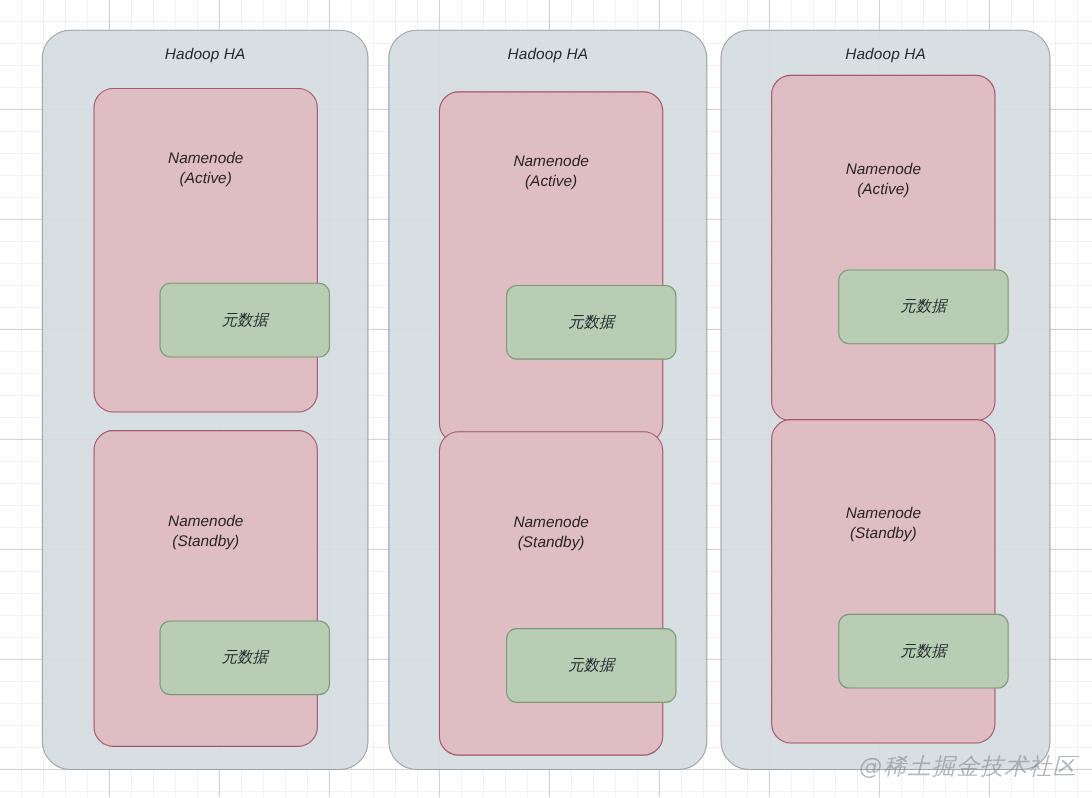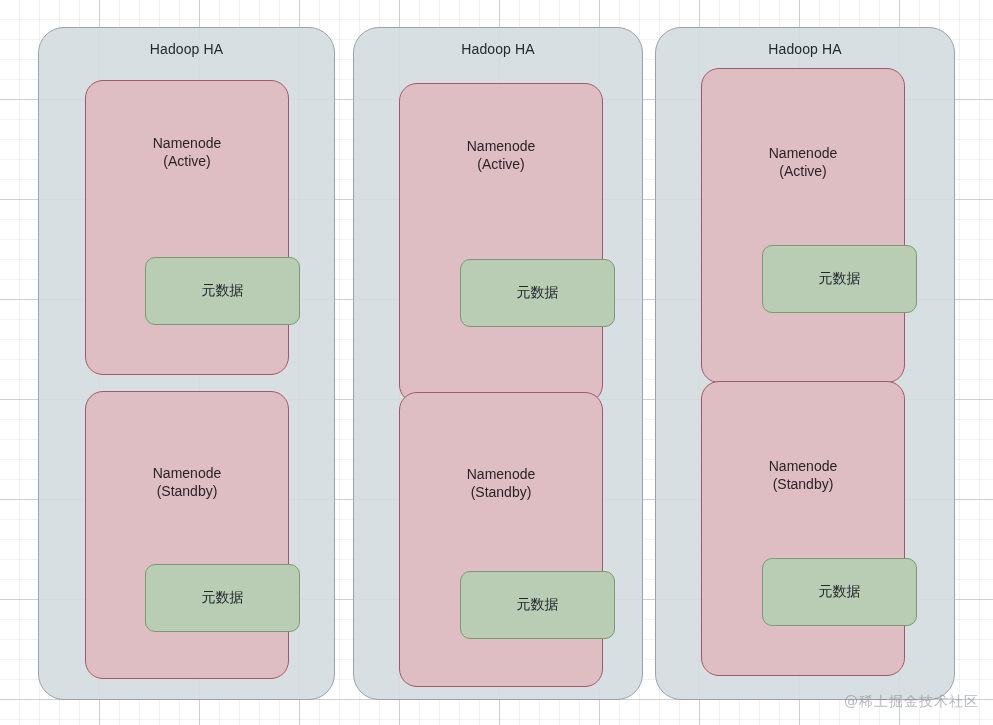--- a/index.html
+++ b/index.html
@@ -19,20 +19,21 @@
       linear-gradient(to bottom, rgba(0,0,0,0.055) 1px, transparent 1px),
       linear-gradient(to right, rgba(0,0,0,0.14) 1px, transparent 1px),
       linear-gradient(to bottom, rgba(0,0,0,0.14) 1px, transparent 1px);
     background-size:
       20px 20px,
       20px 20px,
       100px 100px,
       100px 100px;
     background-position: -1px -1px, -1px -1px, -1px -1px, -1px -1px;
     font-family: "Liberation Sans", "DejaVu Sans", sans-serif;
+    font-style: italic;
   }
 
   
   .ha-group {
     position: absolute;
     box-sizing: border-box;
     background: rgba(213, 220, 224, 0.92);
     border: 1px solid #9aa3ab;
     border-radius: 26px;
   }
@@ -86,21 +87,21 @@
     color: #24292e;
     font-family: "DejaVu Sans", "Liberation Sans", sans-serif;
     white-space: nowrap;
   }
 
   
   .watermark {
     position: absolute;
     right: 14px;
     bottom: 14px;
-    font-size: 14px;
+    font-size: 21px;
     color: rgba(120, 128, 138, 0.55);
     font-family: "DejaVu Sans", "Liberation Sans", sans-serif;
     letter-spacing: 1px;
     white-space: nowrap;
     user-select: none;
   }
 </style>
 </head>
 <body>
 

